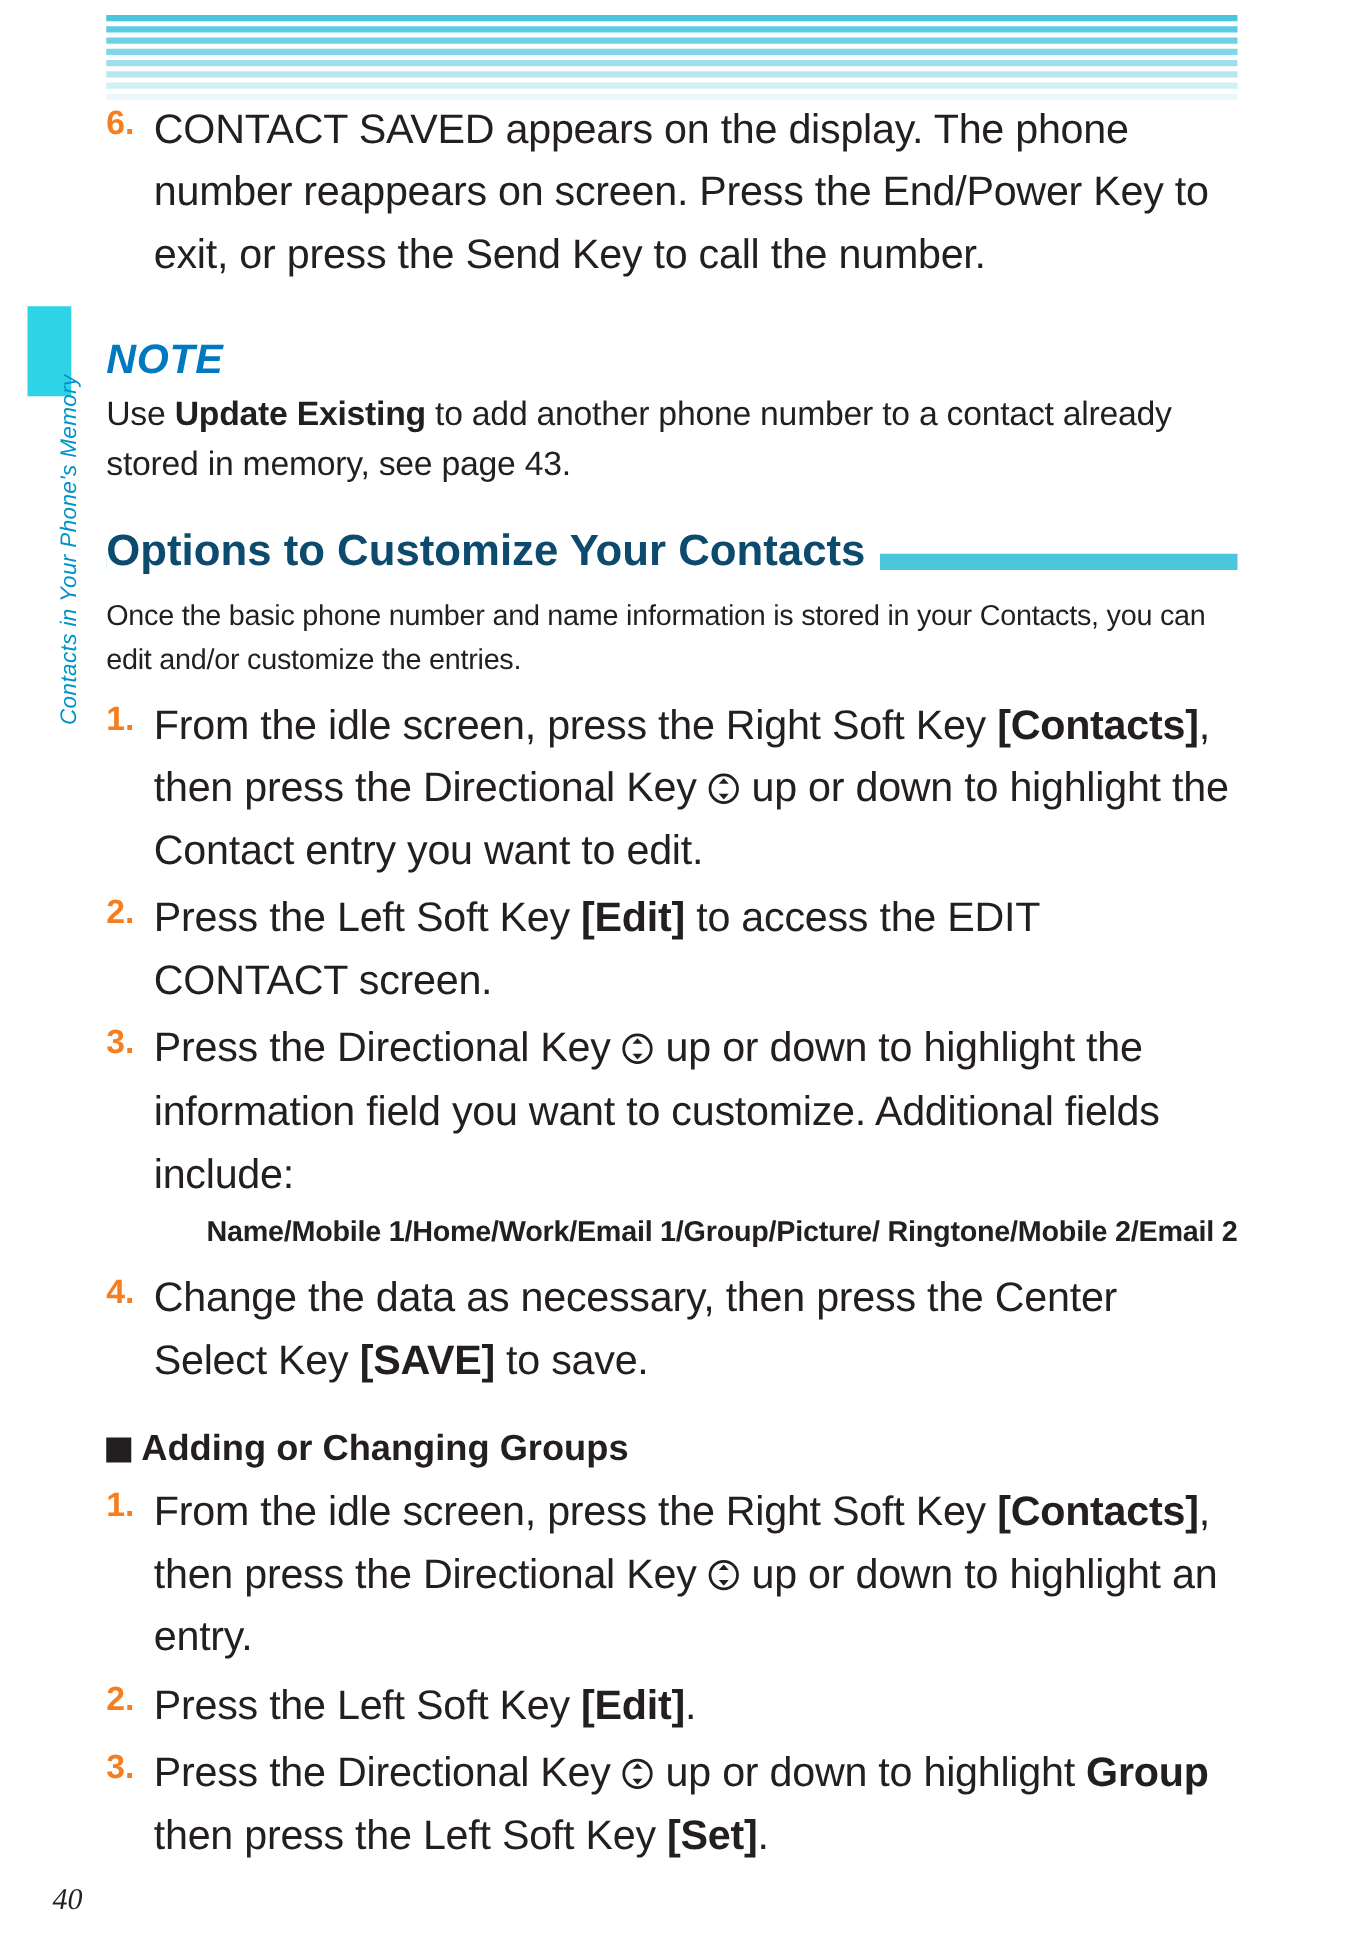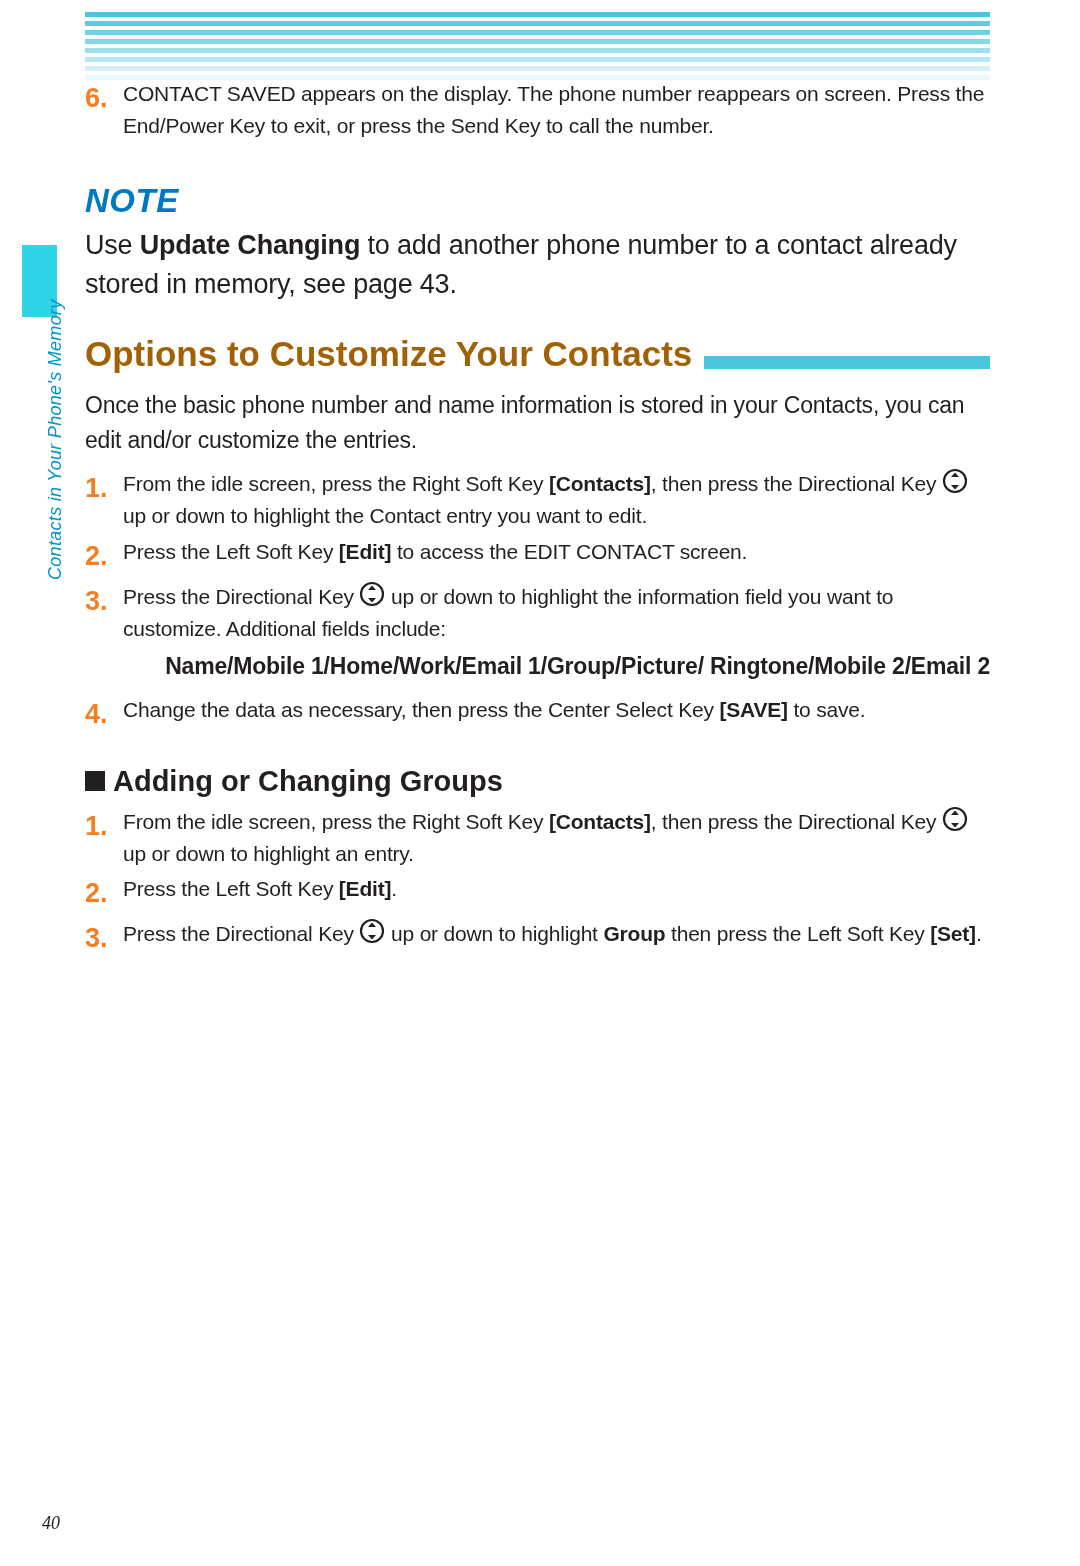--- a/index.html
+++ b/index.html
@@ -85,21 +85,21 @@
     margin: 0 0 4px 0;
   }
   .list-num {
     font-weight: bold;
     color: #f57f20;
     font-size: 27px;
     line-height: 1.52;
     min-width: 28px;
   }
   .list-body {
-    font-size: 21px;
+    font-size: 33px;
     line-height: 1.52;
     letter-spacing: -0.2px;
     flex: 1;
   }
   .note-label {
     color: #0079c1;
     font-weight: bold;
     font-style: italic;
     font-size: 33px;
     margin-top: 40px;
@@ -123,21 +123,21 @@
     position: absolute;
     left: 0;
     right: 0;
     top: 55%;
     height: 13px;
     background: #4cc6dd;
   }
   .section-heading-text {
     position: relative;
     background: #ffffff;
-    color: #a16207;
+    color: #0c4a6e;
     font-weight: bold;
     font-size: 35px;
     padding-right: 12px;
     z-index: 2;
   }
   .sub-list-indent {
     padding-left: 40px;
     text-align: right;
   }
   .subheading {
@@ -154,21 +154,21 @@
     height: 20px;
     background: #231f20;
     display: inline-block;
   }
   .page-number {
     position: absolute;
     left: 42px;
     bottom: 32px;
     font-family: Georgia, 'Times New Roman', serif;
     font-style: italic;
-    font-size: 18px;
+    font-size: 24px;
   }
   b { font-weight: bold; }
   
   .dir-icon {
     display: inline-block;
     vertical-align: -3px;
   }
   .dir-icon svg { display: block; }
 </style>
 </head>
@@ -193,21 +193,21 @@
 
   <div class="content">
 
     <div class="list-item">
       <span class="list-num">6.</span>
       <span class="list-body">CONTACT SAVED appears on the display. The phone number reappears on screen. Press the End/Power Key to exit, or press the Send Key to call the number.</span>
     </div>
 
     <div class="note-label">NOTE</div>
     <div class="note-body">
-      <span>Use </span><b>Update Changing</b><span> to add another phone number to a contact already stored in memory, see page 43.</span>
+      <span>Use </span><b>Update Existing</b><span> to add another phone number to a contact already stored in memory, see page 43.</span>
     </div>
 
     <div class="section-heading-wrap">
       <div class="section-heading-bar"></div>
       <span class="section-heading-text">Options to Customize Your Contacts</span>
     </div>
 
     <p class="para">Once the basic phone number and name information is stored in your Contacts, you can edit and/or customize the entries.</p>
 
     <div class="list-item">

